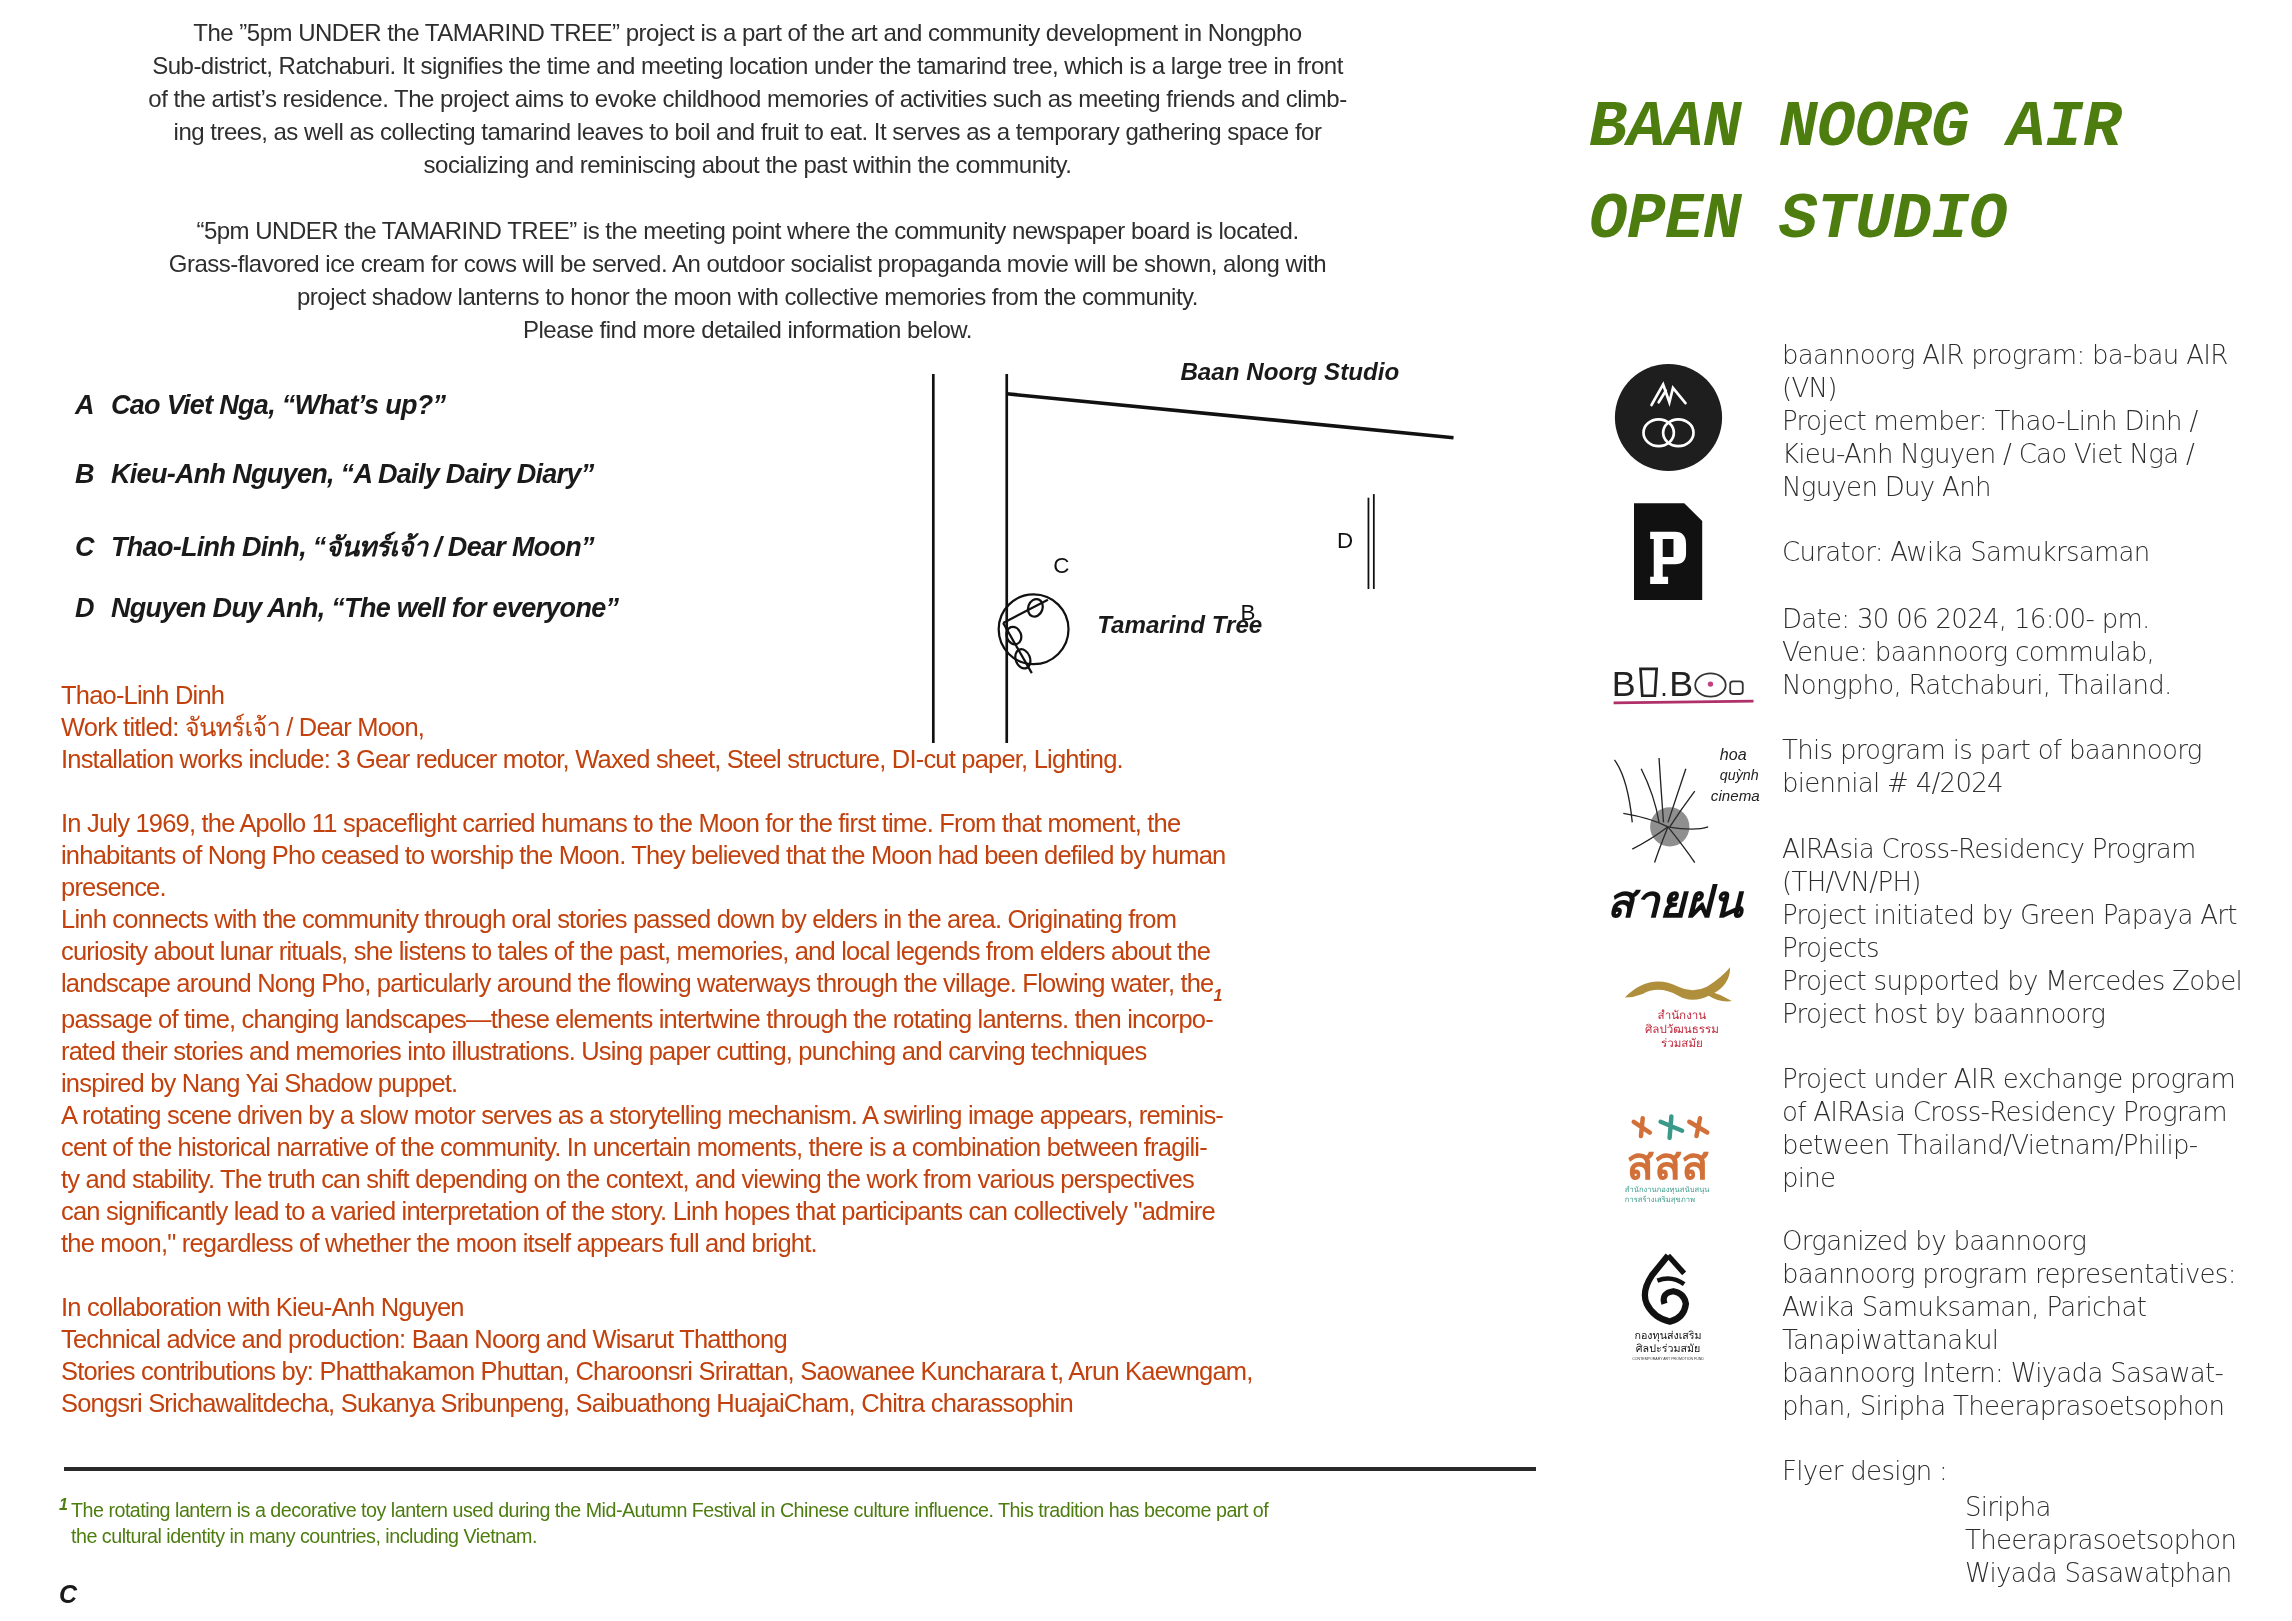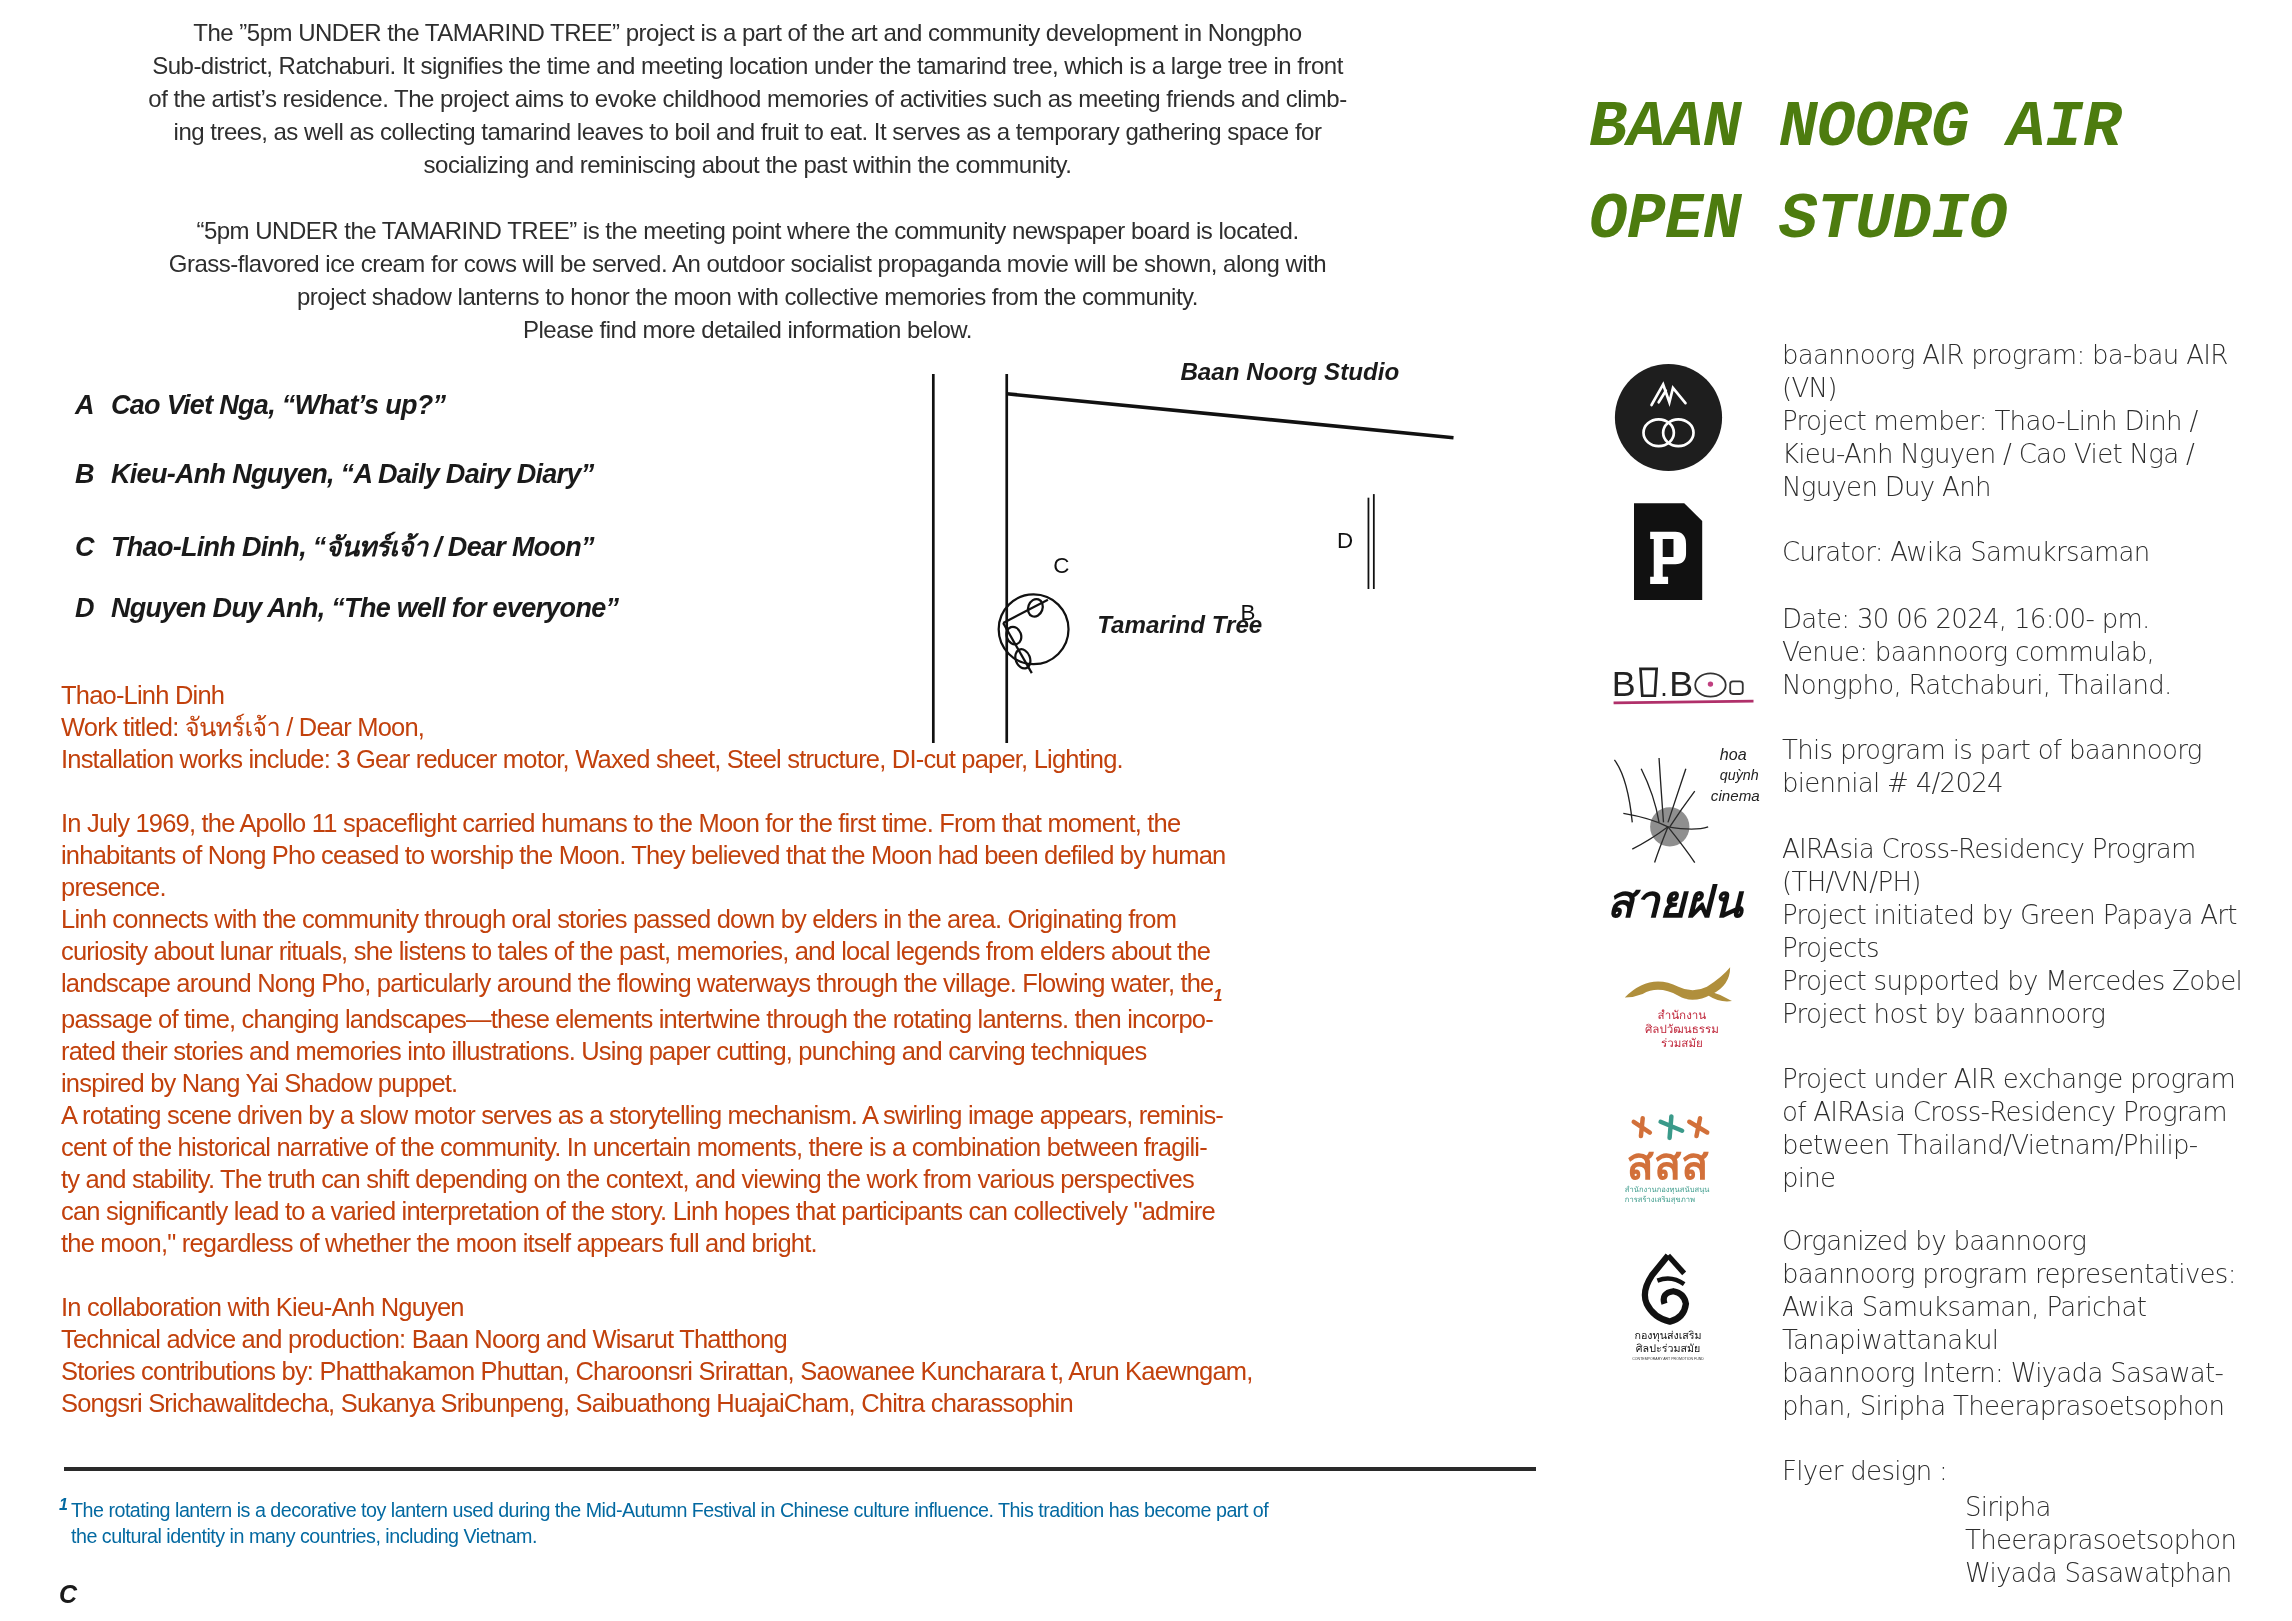--- a/index.html
+++ b/index.html
@@ -8,21 +8,21 @@
   .intro { left: 39px; width: 1417px; text-align: center; font-size: 24px; line-height: 33px; letter-spacing: -0.5px; font-weight: 300; color: #2e2e2e; font-family: "Liberation Sans Narrow", "Liberation Sans", sans-serif; }
   .intro p { margin: 0; }
   .legend { left: 75px; font-family: "Liberation Sans", sans-serif; font-weight: bold; font-style: italic; font-size: 27px; color: #1a1a1a; letter-spacing: -0.7px; }
   .legend div { position: absolute; white-space: nowrap; }
   .legend .letter { display: inline-block; width: 36px; }
   .body-text { left: 61px; width: 1433px; font-family: "Liberation Sans", sans-serif; font-size: 25.5px; line-height: 32px; letter-spacing: -0.8px; color: #c2410c; }
   .body-text p { margin: 0; }
   .body-text .gap { height: 32px; }
   .sup { font-size: 16px; font-weight: bold; font-style: italic; position: relative; top: 9px; }
   .rule { left: 64px; width: 1472px; top: 1467px; height: 3.6px; background: #2a2a2a; }
-  .footnote { left: 59px; top: 1497px; width: 1451px; font-family: "Liberation Sans", sans-serif; font-size: 19.7px; line-height: 26px; letter-spacing: -0.5px; color: #0369a1; }
+  .footnote { left: 59px; top: 1497px; width: 1451px; font-family: "Liberation Sans", sans-serif; font-size: 19.7px; line-height: 26px; letter-spacing: -0.5px; color: #4d7c0f; }
   .footnote .fn-mark { font-weight: bold; font-style: italic; font-size: 16px; position: relative; top: -7.2px; margin-right: 3.6px; }
   .footnote .fn-body { display: inline-block; vertical-align: top; width: 1415px; }
   .page-letter { left: 59px; top: 1580px; font-family: "Liberation Sans", sans-serif; font-weight: bold; font-style: italic; font-size: 25px; color: #1a1a1a; }
   .title { left: 1589px; top: 82px; font-family: "Liberation Mono", "DejaVu Sans Mono", monospace; font-weight: bold; font-style: italic; font-size: 64px; line-height: 92px; letter-spacing: -0.4px; color: #4d7c0f; white-space: pre; }
   .info { left: 1782px; width: 502px; font-family: "DejaVu Sans", sans-serif; font-weight: 200; font-size: 26px; line-height: 33px; letter-spacing: -0.7px; color: #2e2e2e; }
   .info p { margin: 0; }
   .info .blk { position: absolute; left: 0; width: 502px; }
   .flyer-names { position: absolute; left: 183px; margin-top: 36px; }
   .logo { position: absolute; }
   svg text { font-family: "Liberation Sans", sans-serif; }

